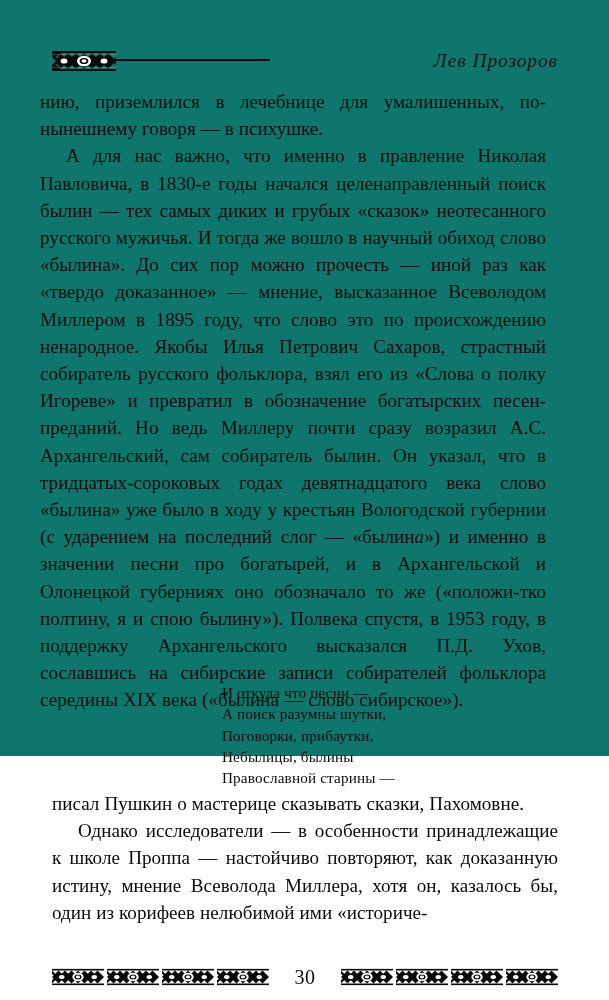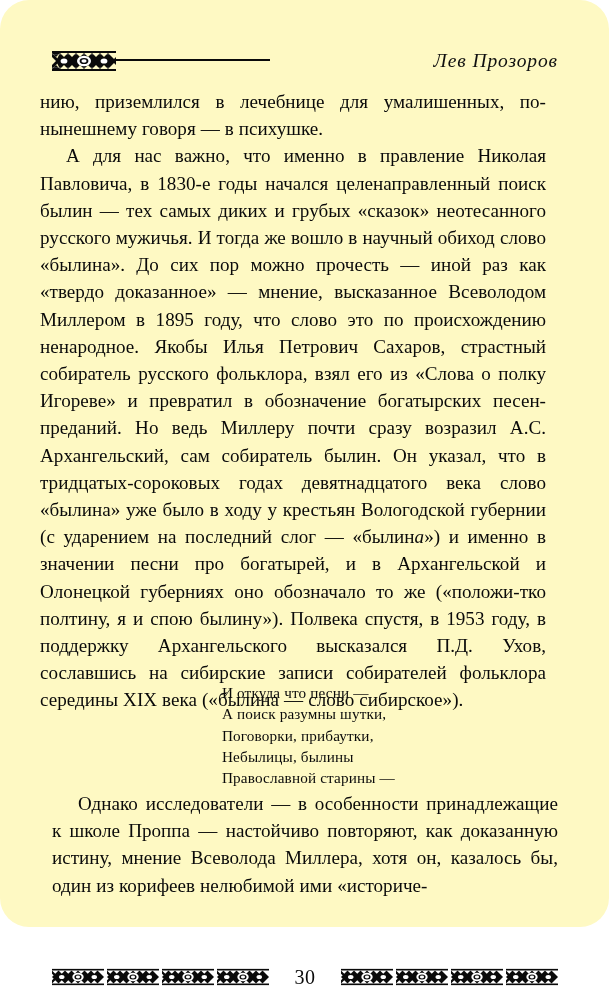--- a/index.html
+++ b/index.html
@@ -12,23 +12,22 @@
     height: 1000px;
     overflow: hidden;
     font-family: "Liberation Serif", "DejaVu Serif", serif;
     color: #0a0a0a;
     -webkit-font-smoothing: none;
   }
 
   .page {
     position: relative;
     width: 609px;
-    height: 927px;
-    background: #fef9c3;
-    border-radius: 29px;
+    height: 756px;
+    background: #0f766e;
   }
 
   
   .running-head {
     position: absolute;
     left: 52px;
     top: 44px;
     width: 506px;
     height: 34px;
     display: flex;
@@ -177,20 +176,21 @@
 
   <div class="verse">
     <p class="verse-line">И откуда что песни —</p>
     <p class="verse-line">А поиск разумны шутки,</p>
     <p class="verse-line">Поговорки, прибаутки,</p>
     <p class="verse-line">Небылицы, былины</p>
     <p class="verse-line">Православной старины —</p>
   </div>
 
   <div class="body-block-lower">
+    <p class="para">писал Пушкин о мастерице сказывать сказки, Пахомовне.</p>
     <p class="para indent">Однако исследователи — в особенности принадлежащие к школе Проппа — настойчиво повторяют, как доказанную истину, мнение Всеволода Миллера, хотя он, казалось бы, один из корифеев нелюбимой ими «историче-</p>
   </div>
 
   <div class="footer">
 
     <span class="orn-run">
       <span class="orn-motif">
         <svg width="52" height="20" viewBox="0 0 64 22" aria-hidden="true">
             <g fill="#0a0a0a">
               <rect x="0" y="1" width="64" height="2"></rect>

